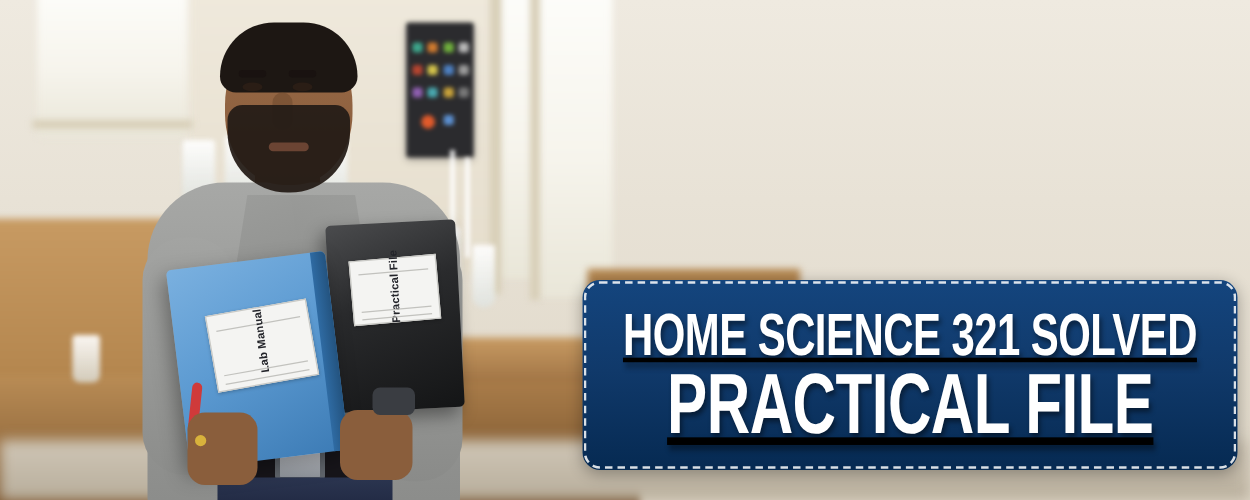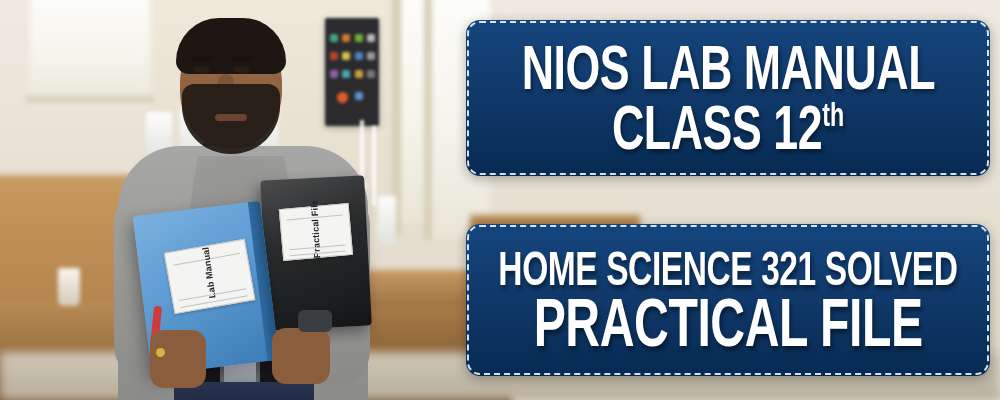--- a/index.html
+++ b/index.html
@@ -145,21 +145,21 @@
     margin-top:5px; white-space:nowrap; }
 
   
   .box { position:absolute; z-index:5; border-radius:14px;
     background:linear-gradient(180deg,#14457e 0%,#10396a 48%,#062a52 100%);
     outline:2px dashed rgba(255,255,255,.85); outline-offset:-3px;
     box-shadow:0 3px 12px rgba(0,0,0,.3);
     display:flex; flex-direction:column; align-items:center;
     justify-content:center; }
   .box-top { left:466px; top:20px; width:524px; height:156px; }
-  .box-bot { left:466px; top:224px; width:524px; height:152px; }
+  .box-bot { left:466px; top:224px; width:524px; height:152px;text-decoration:underline; }
 
   .hl { color:#fff; font-weight:800; line-height:.96; white-space:nowrap;
     text-shadow:2px 3px 4px rgba(0,0,0,.45);
     transform:scaleX(.86) scaleY(1.22); transform-origin:center;
     letter-spacing:-.5px; }
   .hl-1 { font-size:52px; }
   .hl-2 { font-size:52px; margin-top:10px; }
   .hl-3 { font-size:39px; }
   .hl-4 { font-size:56px; margin-top:8px; }
   .sup { font-size:.52em; vertical-align:super; letter-spacing:0; }
@@ -258,23 +258,19 @@
     </div>
 
     <div class="thread"></div>
     <div class="hand hand-l"></div>
     <div class="hand hand-r"></div>
     <div class="ring"></div>
     <div class="watch"></div>
   </div>
 
 
-  <div class="box box-top">
-    <div class="hl hl-1">NIOS LAB MANUAL</div>
-    <div class="hl hl-2"><span>CLASS 12</span><span class="sup">th</span></div>
-  </div>
 
   <div class="box box-bot">
     <div class="hl hl-3">HOME SCIENCE 321 SOLVED</div>
     <div class="hl hl-4">PRACTICAL FILE</div>
   </div>
 
 </div>
 
 </body></html>

